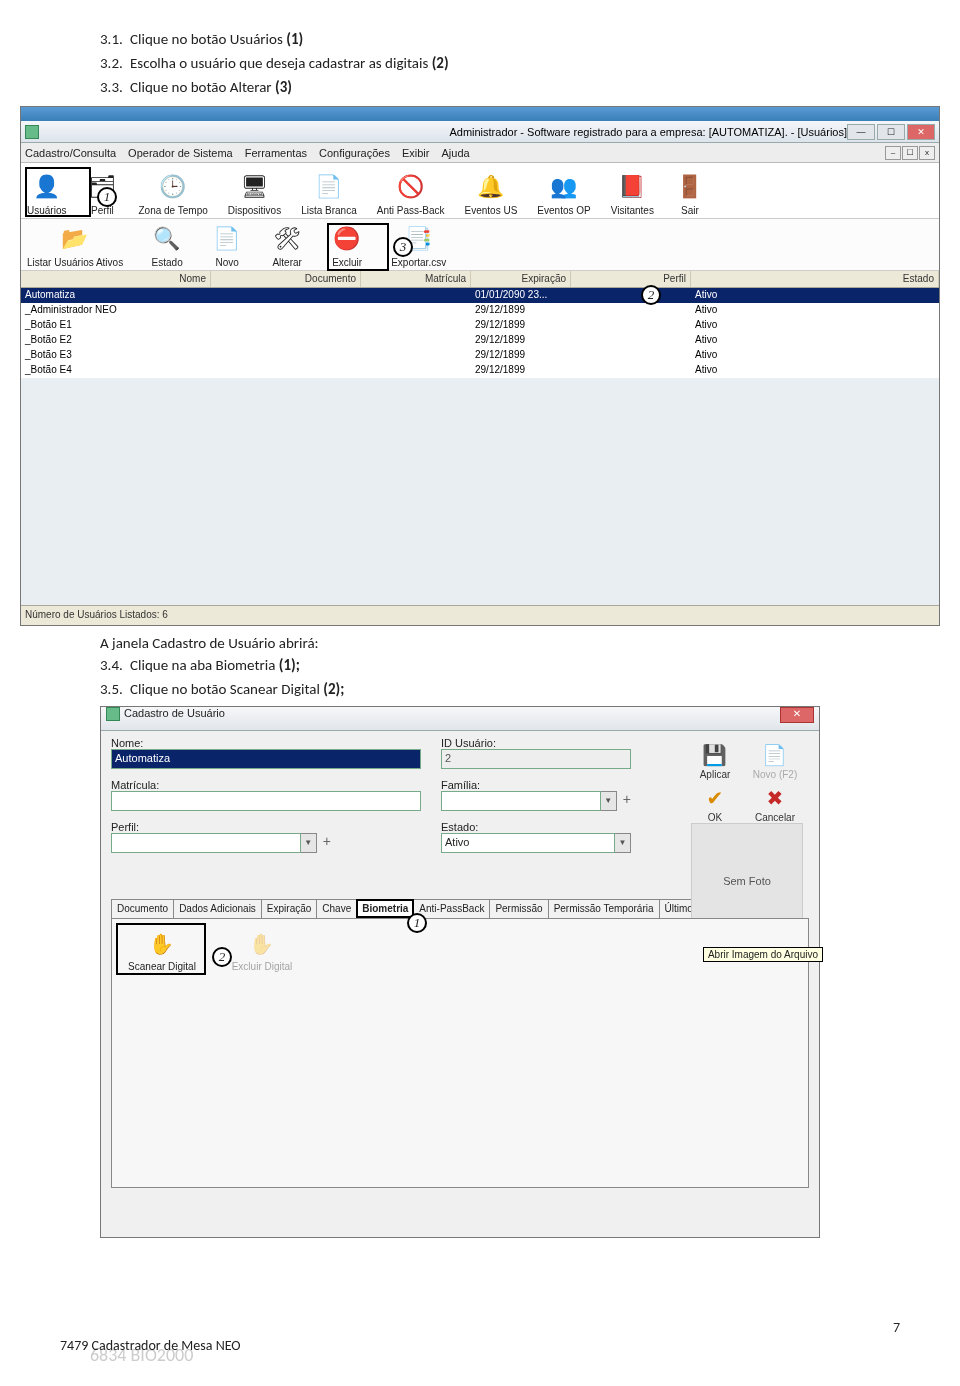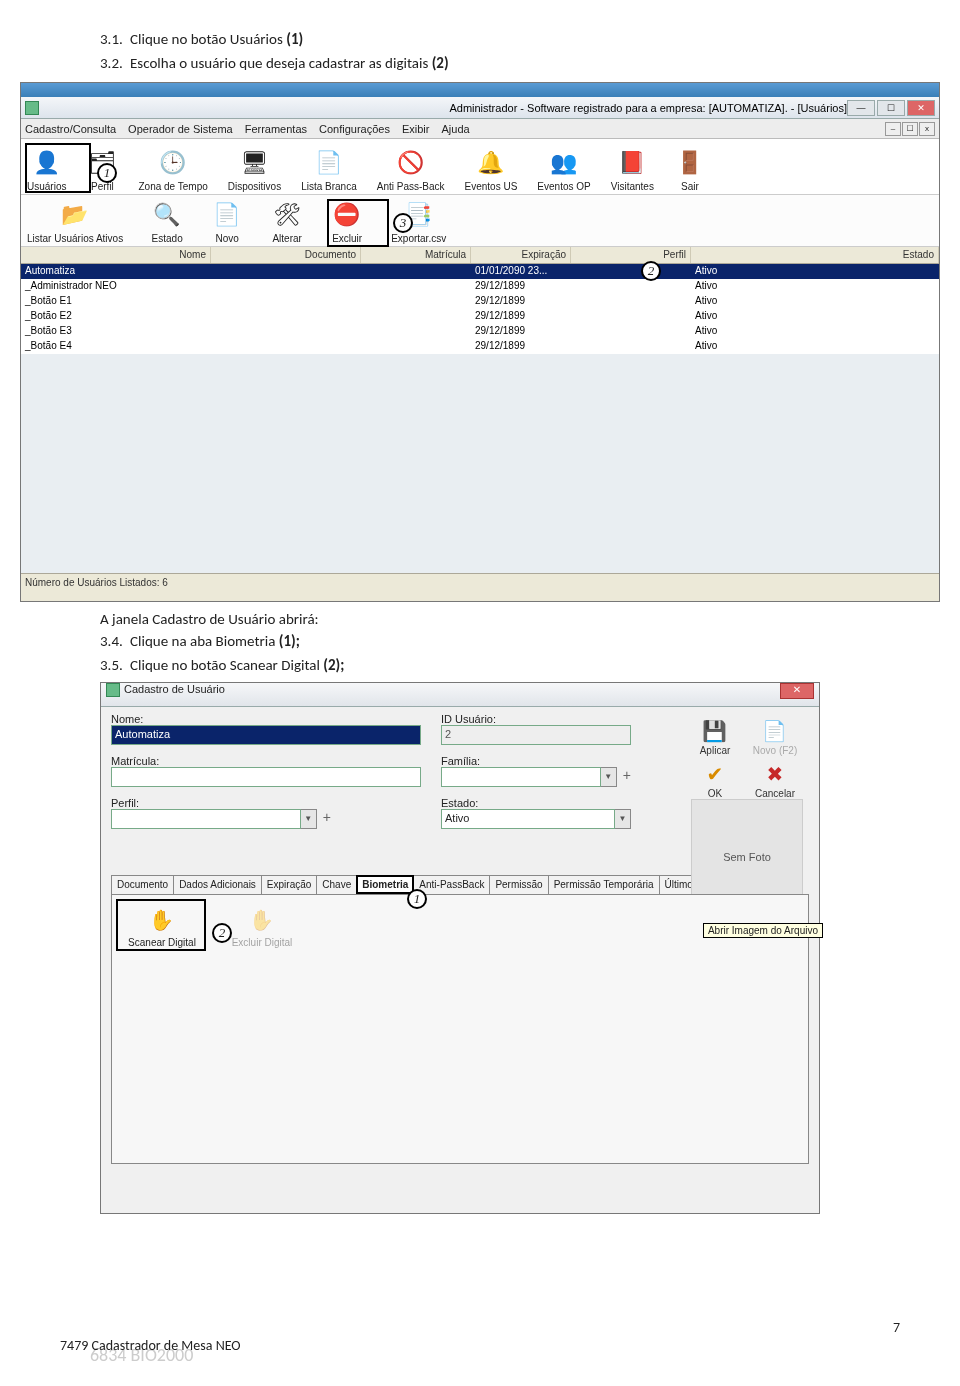--- a/index.html
+++ b/index.html
@@ -31,21 +31,21 @@
   .hdr-row { height: 17px; background: #ece9d8; border-bottom: 1px solid #aca899; display: flex; font-size: 10px; color: #333; }
   .hdr-row .hc { border-right: 1px solid #cfcab5; padding: 2px 4px; text-align: right; }
   .hc-nome { width: 190px; } .hc-doc { width: 150px; } .hc-mat { width: 110px; } .hc-exp { width: 100px; } .hc-perf { width: 120px; } .hc-est { flex: 1; }
 
   .grid-body { background: #fff; }
   .row { height: 15px; display: flex; font-size: 10px; color: #000; }
   .row.sel { background: #0a246a; color: #fff; }
   .row .c { padding: 1px 4px; }
   .c-nome { width: 190px; } .c-doc { width: 150px; } .c-mat { width: 110px; } .c-exp { width: 100px; } .c-perf { width: 120px; } .c-est { flex: 1; }
 
-  .statusbar { position: absolute; bottom: 0; left: 0; right: 0; height: 28px; background: #ece9d8; border-top: 1px solid #aca899; font-size: 10px; padding: 3px 4px; color: #333; }
+  .statusbar { position: absolute; bottom: 0; left: 0; right: 0; height: 20px; background: #ece9d8; border-top: 1px solid #aca899; font-size: 10px; padding: 3px 4px; color: #333; }
 
   .circle { position: absolute; border: 2px solid #000; border-radius: 50%; background: #fff; width: 20px; height: 20px; font-style: italic; font-family: "Times New Roman", serif; font-size: 13px; text-align: center; line-height: 16px; z-index: 50; }
   .boxmark { position: absolute; border: 2px solid #000; z-index: 49; }
 
   
   .shot2 { width: 720px; height: 532px; margin: 8px 0 0 40px; border: 1px solid #777; background: #f0f0f0; position: relative; font-family: Tahoma, Arial, sans-serif; font-size: 11px; }
   .s2-title { height: 24px; background: linear-gradient(#f6f7f9,#e1e5ea); border-bottom: 1px solid #9aa; display: flex; align-items: flex-start; padding: 0 5px; }
   .s2-title .ico { width: 14px; height: 14px; background: #6b8; border: 1px solid #385; margin-right: 4px; }
   .s2-title .ttl { flex: 1; }
   .s2-title .cx { width: 34px; height: 16px; background: #d66; color: #fff; border: 1px solid #a33; text-align: center; font-size: 10px; }
@@ -79,20 +79,21 @@
   .watermark { position: absolute; bottom: 20px; left: 90px; font-size: 18px; color: #ccc; font-family: Calibri, Arial, sans-serif; }
 </style>
 </head>
 <body>
 
 <div class="page">
 
   <div id="instr-top">
       <div class="instr"><span class="num">3.1.</span>Clique no botão Usuários <b>(1)</b></div>
       <div class="instr"><span class="num">3.2.</span>Escolha o usuário que deseja cadastrar as digitais <b>(2)</b></div>
+      <div class="instr"><span class="num">3.3.</span>Clique no botão Alterar <b>(3)</b></div>
     </div>
 
   <div class="shot1">
     <div class="desktop-strip"></div>
     <div class="titlebar">
       <div class="ico"></div>
       <div class="ttl">Administrador - Software registrado para a empresa: [AUTOMATIZA]. - [Usuários]</div>
       <div class="winbtns">
         <div class="wb">—</div>
         <div class="wb">☐</div>

